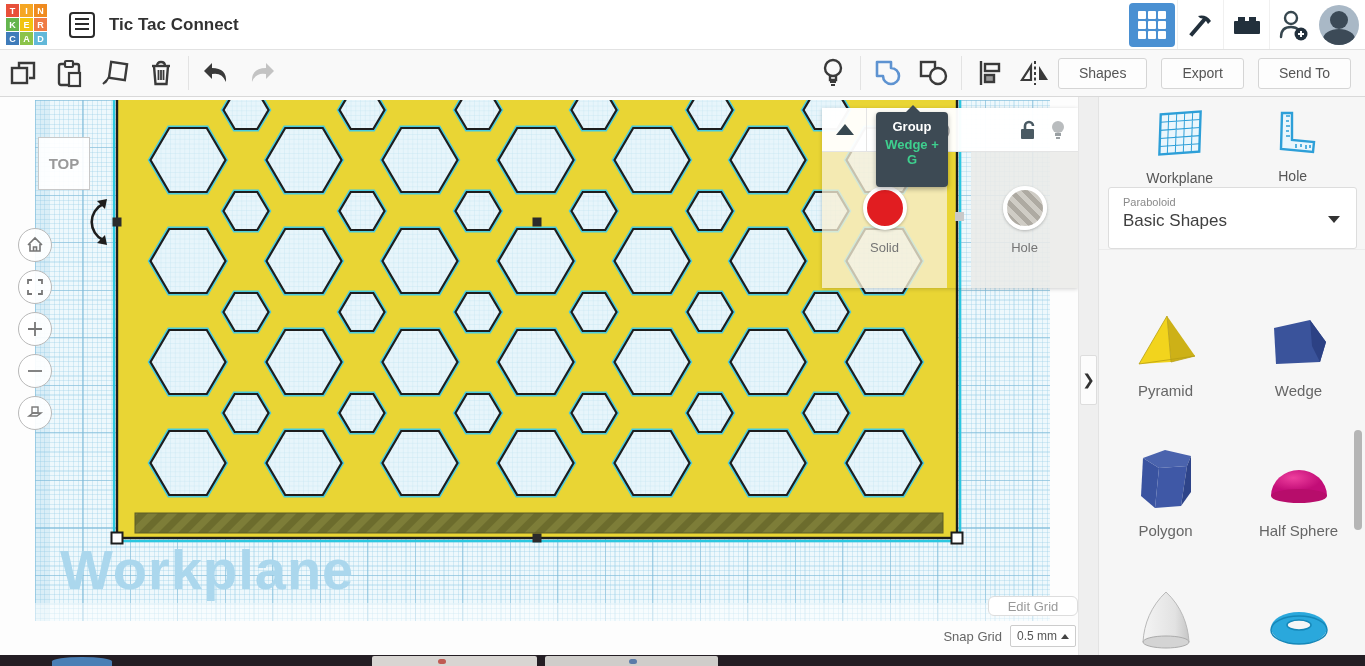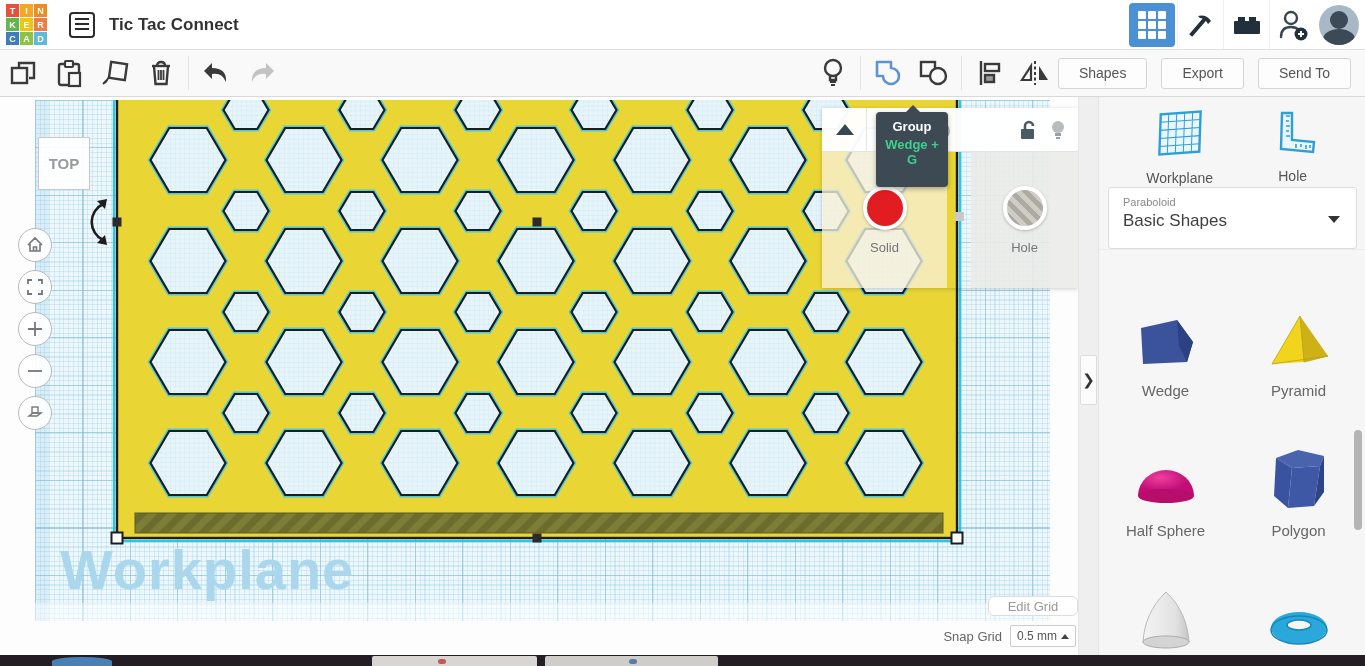--- a/index.html
+++ b/index.html
@@ -489,54 +489,54 @@
 
       <div class="lib-select">
         <div class="lib-brand">Paraboloid</div>
         <div class="lib-name">Basic Shapes</div>
         <i class="caret-down"></i>
       </div>
 
       <div class="gallery">
         <div class="shape">
           <svg width="66" height="62" viewBox="0 0 66 62">
-            <polygon points="8,16 44,8 60,30 54,50 10,52" fill="#3a539b"></polygon>
-            <polygon points="44,8 60,30 54,50 46,34" fill="#2c4184"></polygon>
-          </svg>
-          <div class="shape-label">Wedge</div>
-        </div>
-        <div class="shape">
-          <svg width="66" height="62" viewBox="0 0 66 62">
             <polygon points="34,4 6,52 38,50" fill="#f2d41d"></polygon>
             <polygon points="34,4 38,50 62,44" fill="#cdb117"></polygon>
             <polygon points="34,4 6,52 62,44 38,50" fill="none" stroke="#b89f13" stroke-width="0.8"></polygon>
           </svg>
           <div class="shape-label">Pyramid</div>
+        </div>
+        <div class="shape">
+          <svg width="66" height="62" viewBox="0 0 66 62">
+            <polygon points="8,16 44,8 60,30 54,50 10,52" fill="#3a539b"></polygon>
+            <polygon points="44,8 60,30 54,50 46,34" fill="#2c4184"></polygon>
+          </svg>
+          <div class="shape-label">Wedge</div>
+        </div>
+        <div class="shape">
+          <svg width="66" height="70" viewBox="0 0 66 70">
+            <polygon points="10,14 32,6 58,12 54,22 26,24" fill="#4a63ad"></polygon>
+            <path d="M10 14 L8 52 L22 64 L26 24 Z" fill="#3a53a0"></path>
+            <path d="M26 24 L22 64 L48 62 L54 22 Z" fill="#3f58a6"></path>
+            <path d="M54 22 L48 62 L58 48 L58 12 Z" fill="#2e4489"></path>
+          </svg>
+          <div class="shape-label">Polygon</div>
         </div>
         <div class="shape">
           <svg width="66" height="62" viewBox="0 0 66 62">
             <defs>
                 <radialGradient id="hsg" cx="40%" cy="30%">
                   <stop offset="0%" stop-color="#ee3f9e"></stop>
                   <stop offset="100%" stop-color="#c20d77"></stop>
                 </radialGradient>
               </defs>
             <path d="M5 44 A28 26 0 0 1 61 44 Z" fill="url(#hsg)"></path>
             <ellipse cx="33" cy="44" rx="28" ry="7" fill="#b70d6b"></ellipse>
           </svg>
           <div class="shape-label">Half Sphere</div>
-        </div>
-        <div class="shape">
-          <svg width="66" height="70" viewBox="0 0 66 70">
-            <polygon points="10,14 32,6 58,12 54,22 26,24" fill="#4a63ad"></polygon>
-            <path d="M10 14 L8 52 L22 64 L26 24 Z" fill="#3a53a0"></path>
-            <path d="M26 24 L22 64 L48 62 L54 22 Z" fill="#3f58a6"></path>
-            <path d="M54 22 L48 62 L58 48 L58 12 Z" fill="#2e4489"></path>
-          </svg>
-          <div class="shape-label">Polygon</div>
         </div>
         <div class="shape">
           <svg width="66" height="66" viewBox="0 0 66 66">
             <defs>
                 <linearGradient id="pbg" x1="0" x2="1">
                   <stop offset="0%" stop-color="#f4f4f4"></stop>
                   <stop offset="70%" stop-color="#e2e2e2"></stop>
                   <stop offset="100%" stop-color="#c6c6c6"></stop>
                 </linearGradient>
               </defs>

